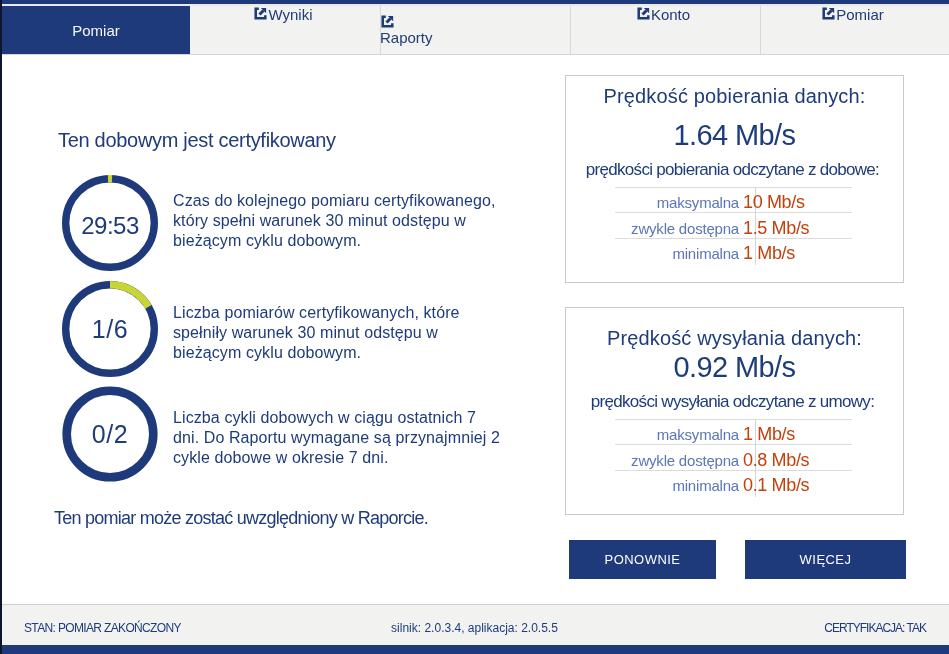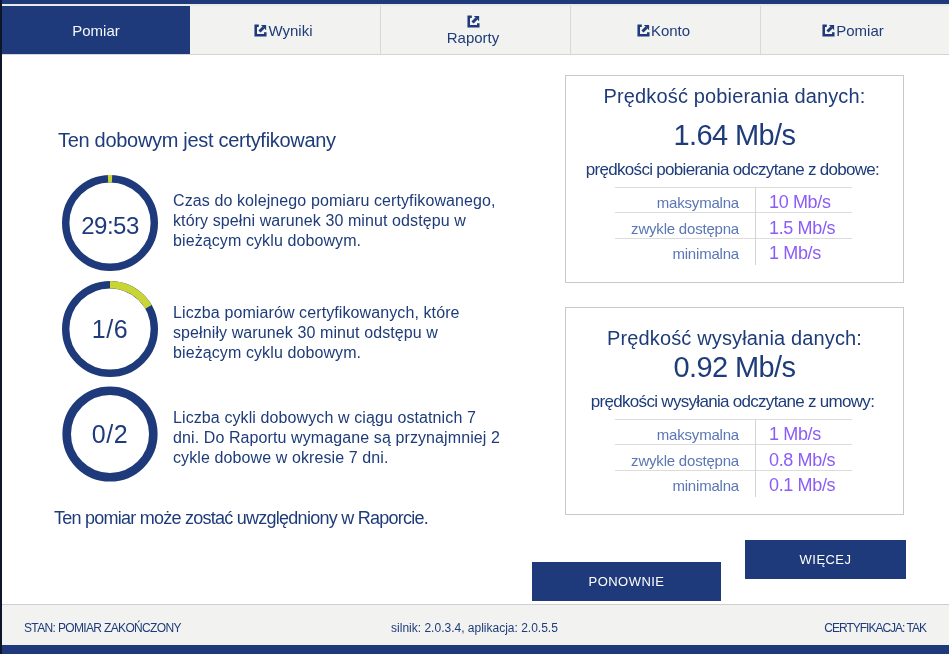--- a/index.html
+++ b/index.html
@@ -9,42 +9,42 @@
     font-family:"Liberation Sans", sans-serif;
     background:#fff; color:#1e3c7a; position:relative; overflow:hidden;
   }
   .abs { position:absolute; }
   
   .leftedge { left:0; top:0; width:2px; height:654px; background:#0d1528; z-index:50; }
   .topstrip { left:0; top:0; width:949px; height:4px; background:#1e3a7a; }
   .topline  { left:0; top:4px; width:949px; height:2px; background:#e9e9e7; }
   .tabrow   { left:0; top:6px; width:949px; height:48px; background:#f2f2f0; }
   .tabline  { left:0; top:54px; width:949px; height:1px; background:#d5d5d3; }
-  .tab { top:6px; height:48px; display:flex; align-items:center; justify-content:center; padding-right:4px; font-size:15px; color:#1e3c7a; }
+  .tab { top:6px; height:48px; display:flex; align-items:flex-start; justify-content:center; padding-right:4px; font-size:15px; color:#1e3c7a; }
   .tab .sep { position:absolute; left:0; top:0; width:1px; height:48px; background:#d8d8d6; }
   .tabactive { left:2px; top:6px; width:188px; height:48px; background:#1e3a7a; color:#f4f6fa; display:flex; align-items:center; justify-content:center; font-size:15px; }
   .ticon { width:15px; height:15px; display:block; }
 
   
   .circ { width:100px; height:100px; }
 
   
   .h1 { left:58px; top:130px; font-size:20px; line-height:20px; letter-spacing:-0.3px; }
   .para { font-size:16px; line-height:20px; letter-spacing:0.1px; color:#1e3c7a; }
   .bottomline { left:54px; top:509px; font-size:18px; line-height:18px; letter-spacing:-0.75px; }
 
   
   .panel { left:565px; width:339px; height:208px; border:1px solid #c9c9c9; background:#fff; }
   .ptitle { width:339px; text-align:center; font-size:20px; line-height:20px; letter-spacing:0.15px; }
   .pbig { width:339px; text-align:center; font-size:29px; line-height:29px; letter-spacing:-0.6px; }
   .psub { width:339px; text-align:center; font-size:17px; line-height:17px; letter-spacing:-0.7px; margin-left:-2px; }
   .hline { left:615px; width:237px; height:1px; background:#dcdcdc; }
   .vline { left:755px; width:1px; background:#d4d4d4; }
   .tlabel { font-size:15px; line-height:15px; letter-spacing:-0.2px; color:#5a76b4; text-align:right; width:140px; left:599px; white-space:nowrap; }
-  .tvalue { font-size:18px; line-height:18px; letter-spacing:-0.35px; color:#8b5cf6; left:769px; }
+  .tvalue { font-size:18px; line-height:18px; letter-spacing:-0.35px; color:#c2410c; left:743px; }
 
   .btn { top:540px; height:39px; background:#1e3a7a; color:#fff; font-size:13px; letter-spacing:0.45px; display:flex; align-items:center; justify-content:center; }
 
   
   .footline { left:0; top:604px; width:949px; height:1px; background:#cfcfcf; }
   .footer { left:0; top:605px; width:949px; height:40px; background:#f2f2f1; }
   .foot-t { top:622px; font-size:12px; line-height:12px; color:#1e3c7a; }
   .botstrip { left:0; top:645px; width:949px; height:9px; background:#1e3a7a; }
 </style>
 </head>
@@ -146,21 +146,21 @@
   <div class="abs hline" style="top:444px;"></div>
   <div class="abs hline" style="top:470px;"></div>
   <div class="abs vline" style="top:419px;height:78px;"></div>
   <div class="abs tlabel" style="top:427.2px;">maksymalna</div>
   <div class="abs tlabel" style="top:452.8px;">zwykle dostępna</div>
   <div class="abs tlabel" style="top:478.3px;">minimalna</div>
   <div class="abs tvalue" style="top:425.4px;">1 Mb/s</div>
   <div class="abs tvalue" style="top:450.9px;">0.8 Mb/s</div>
   <div class="abs tvalue" style="top:476.4px;">0.1 Mb/s</div>
 
-  <div class="abs btn" style="left:532px;width:189px;margin-top:22px;">PONOWNIE</div>
+  <div class="abs btn" style="left:569px;width:147px;">PONOWNIE</div>
   <div class="abs btn" style="left:745px;width:161px;">WIĘCEJ</div>
 
   <div class="abs footline"></div>
   <div class="abs footer"></div>
   <div class="abs foot-t" style="left:24px;letter-spacing:-0.65px;">STAN: POMIAR ZAKOŃCZONY</div>
   <div class="abs foot-t" style="left:0;width:949px;text-align:center;">silnik: 2.0.3.4, aplikacja: 2.0.5.5</div>
   <div class="abs foot-t" style="right:23px;letter-spacing:-1px;">CERTYFIKACJA: TAK</div>
   <div class="abs botstrip"></div>
   <div class="abs leftedge"></div>
 

